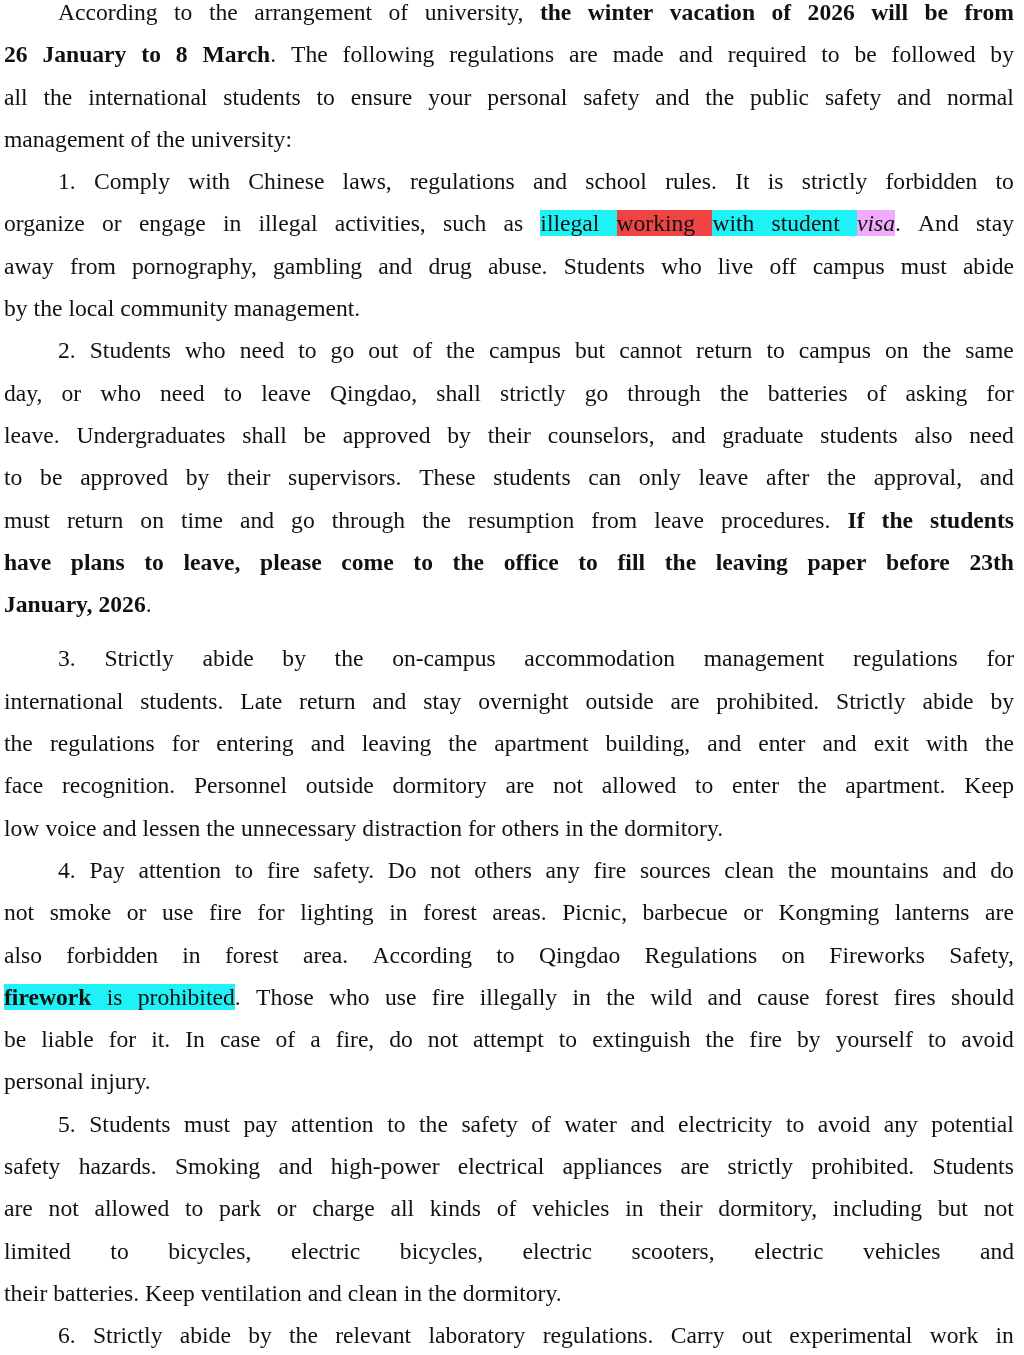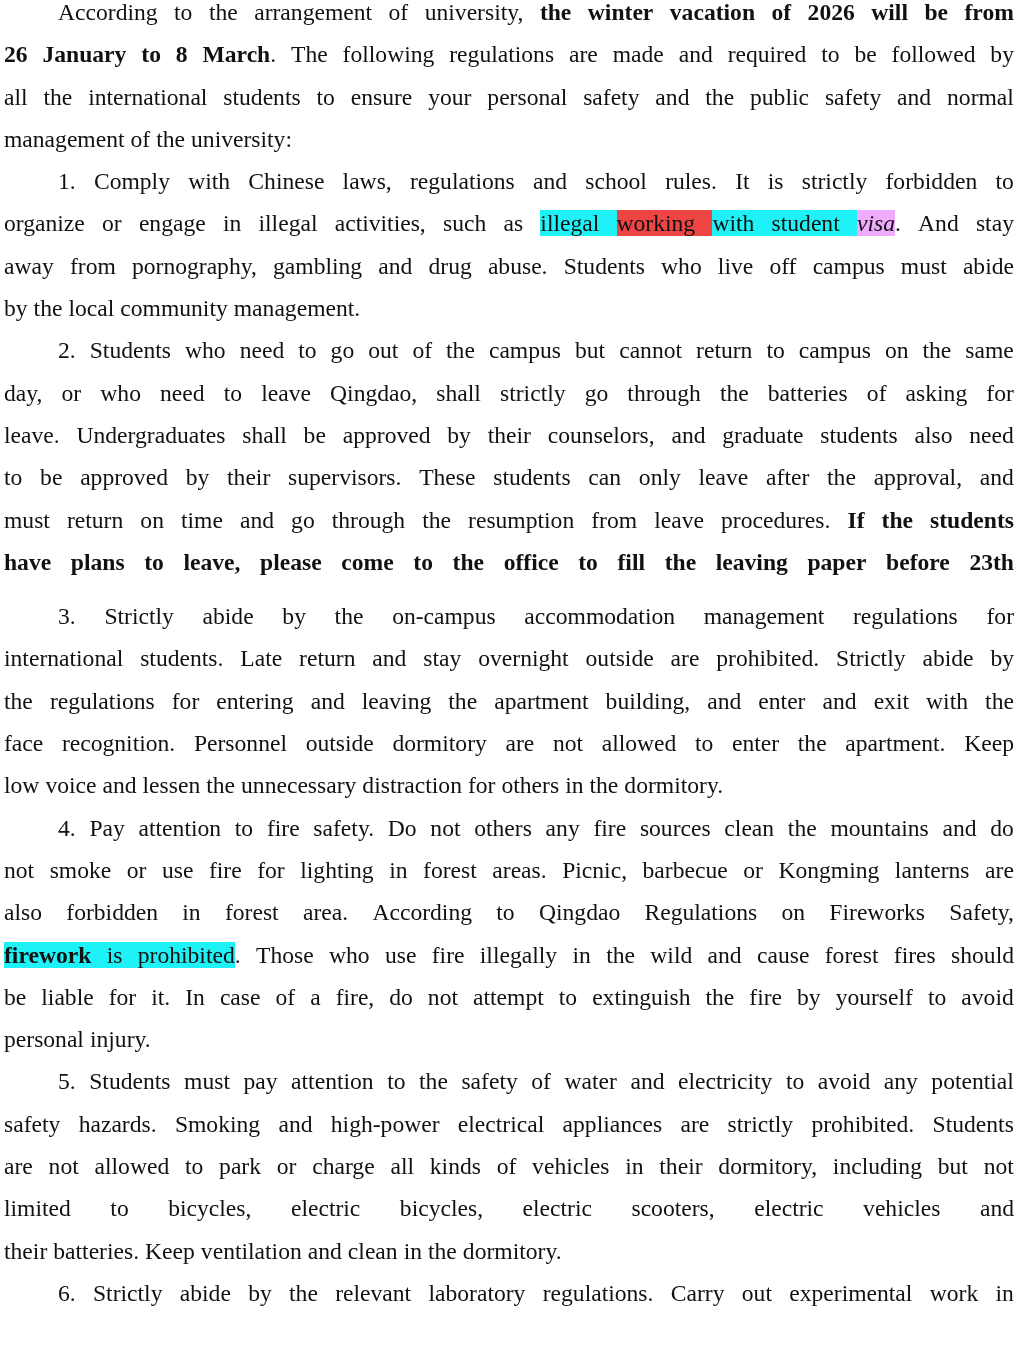--- a/index.html
+++ b/index.html
@@ -273,20 +273,24 @@
         <span class="w"><span class="b">the</span></span>
         <span class="w"><span class="b">office</span></span>
         <span class="w"><span class="b">to</span></span>
         <span class="w"><span class="b">fill</span></span>
         <span class="w"><span class="b">the</span></span>
         <span class="w"><span class="b">leaving</span></span>
         <span class="w"><span class="b">paper</span></span>
         <span class="w"><span class="b">before</span></span>
         <span class="w"><span class="b">23th</span></span>
       </div>
+      <div class="jl last">
+        <span class="w"><span class="b">January,</span></span>
+        <span class="w"><span class="b">2026</span><span>.</span></span>
+      </div>
     </div>
     <div class="para gap-before">
       <div class="jl indent">
         <span class="w"><span>3.</span></span>
         <span class="w"><span>Strictly</span></span>
         <span class="w"><span>abide</span></span>
         <span class="w"><span>by</span></span>
         <span class="w"><span>the</span></span>
         <span class="w"><span>on-campus</span></span>
         <span class="w"><span>accommodation</span></span>

